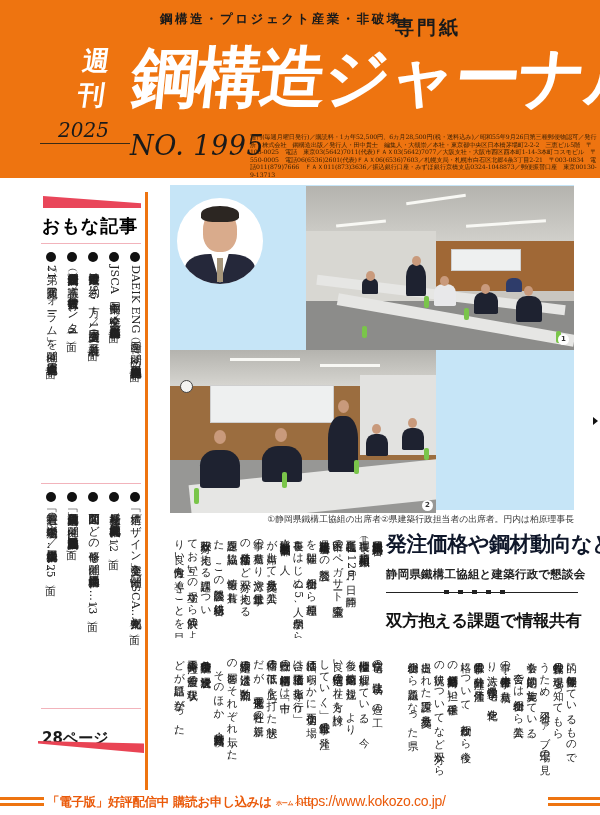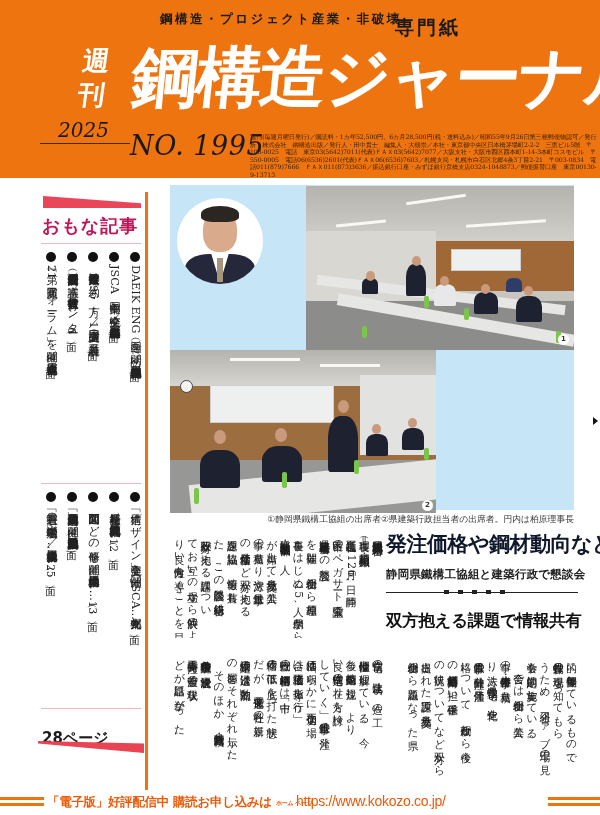--- a/index.html
+++ b/index.html
@@ -15,21 +15,21 @@
   .year { position: absolute; left: 58px; top: 118px; font-style: italic; font-size: 20px; color: #1a1a1a; }
   .date-rule { position: absolute; left: 40px; top: 143px; width: 90px; border-top: 1.2px solid #3a2a15; }
   .date { position: absolute; left: 36px; top: 142px; font-style: italic; font-size: 27px; color: #1a1a1a; white-space: pre; }
   .issue { position: absolute; left: 130px; top: 130px; font-style: italic; font-size: 27px; color: #1a1a1a; white-space: nowrap; letter-spacing: 0.5px; }
   .imprint { position: absolute; left: 250px; top: 133px; width: 348px; font-size: 6.2px; line-height: 7.6px; color: #3a2005; letter-spacing: -0.1px; }
 
   
   .sidebar { position: absolute; left: 38px; top: 196px; width: 108px; height: 595px; }
   .side-bar-accent { position: absolute; left: 145px; top: 192px; width: 3px; height: 598px; background: #ee7410; }
   .index-wedge { position: absolute; left: 5px; top: 0; width: 98px; height: 12px; background: linear-gradient(180deg, #e9465a, #e9465a); clip-path: polygon(0 0, 100% 60%, 100% 100%, 0 100%); }
-  .index-title { position: absolute; left: 4px; top: 18px; font-family: "DejaVu Sans", sans-serif; font-weight: bold; font-size: 18px; color: #be185d; letter-spacing: 1px; white-space: nowrap; }
+  .index-title { position: absolute; left: 4px; top: 18px; font-family: "DejaVu Sans", sans-serif; font-weight: bold; font-size: 18px; color: #000000; letter-spacing: 1px; white-space: nowrap; }
   .index-rule { position: absolute; left: 3px; width: 100px; border-top: 1.5px solid #f2b3bb; }
   .index-col { position: absolute; width: 14px; writing-mode: vertical-rl; font-size: 11.2px; line-height: 14px; color: #222; white-space: nowrap; }
   .index-col .dot { display: inline-block; width: 10px; height: 10px; border-radius: 50%; background: #111; margin-bottom: 3px; }
   .index-col .page { font-size: 10.5px; }
   .pages-label { position: absolute; left: 4px; top: 521px; font-family: "DejaVu Sans", sans-serif; font-weight: bold; font-size: 15px; color: #1a1a1a; white-space: nowrap; margin-top: 12px; }
   .bottom-wedge { position: absolute; left: 0px; top: 545px; width: 106px; height: 12px; background: #e94454; clip-path: polygon(0 0, 100% 20%, 100% 100%, 0 20%); }
 
   
   .photo-bg { position: absolute; left: 170px; top: 185px; width: 404px; height: 325px; background: #c6e5f7; }
   .portrait { position: absolute; left: 177px; top: 198px; width: 86px; height: 86px; border-radius: 50%; background: #ffffff; overflow: hidden; }

